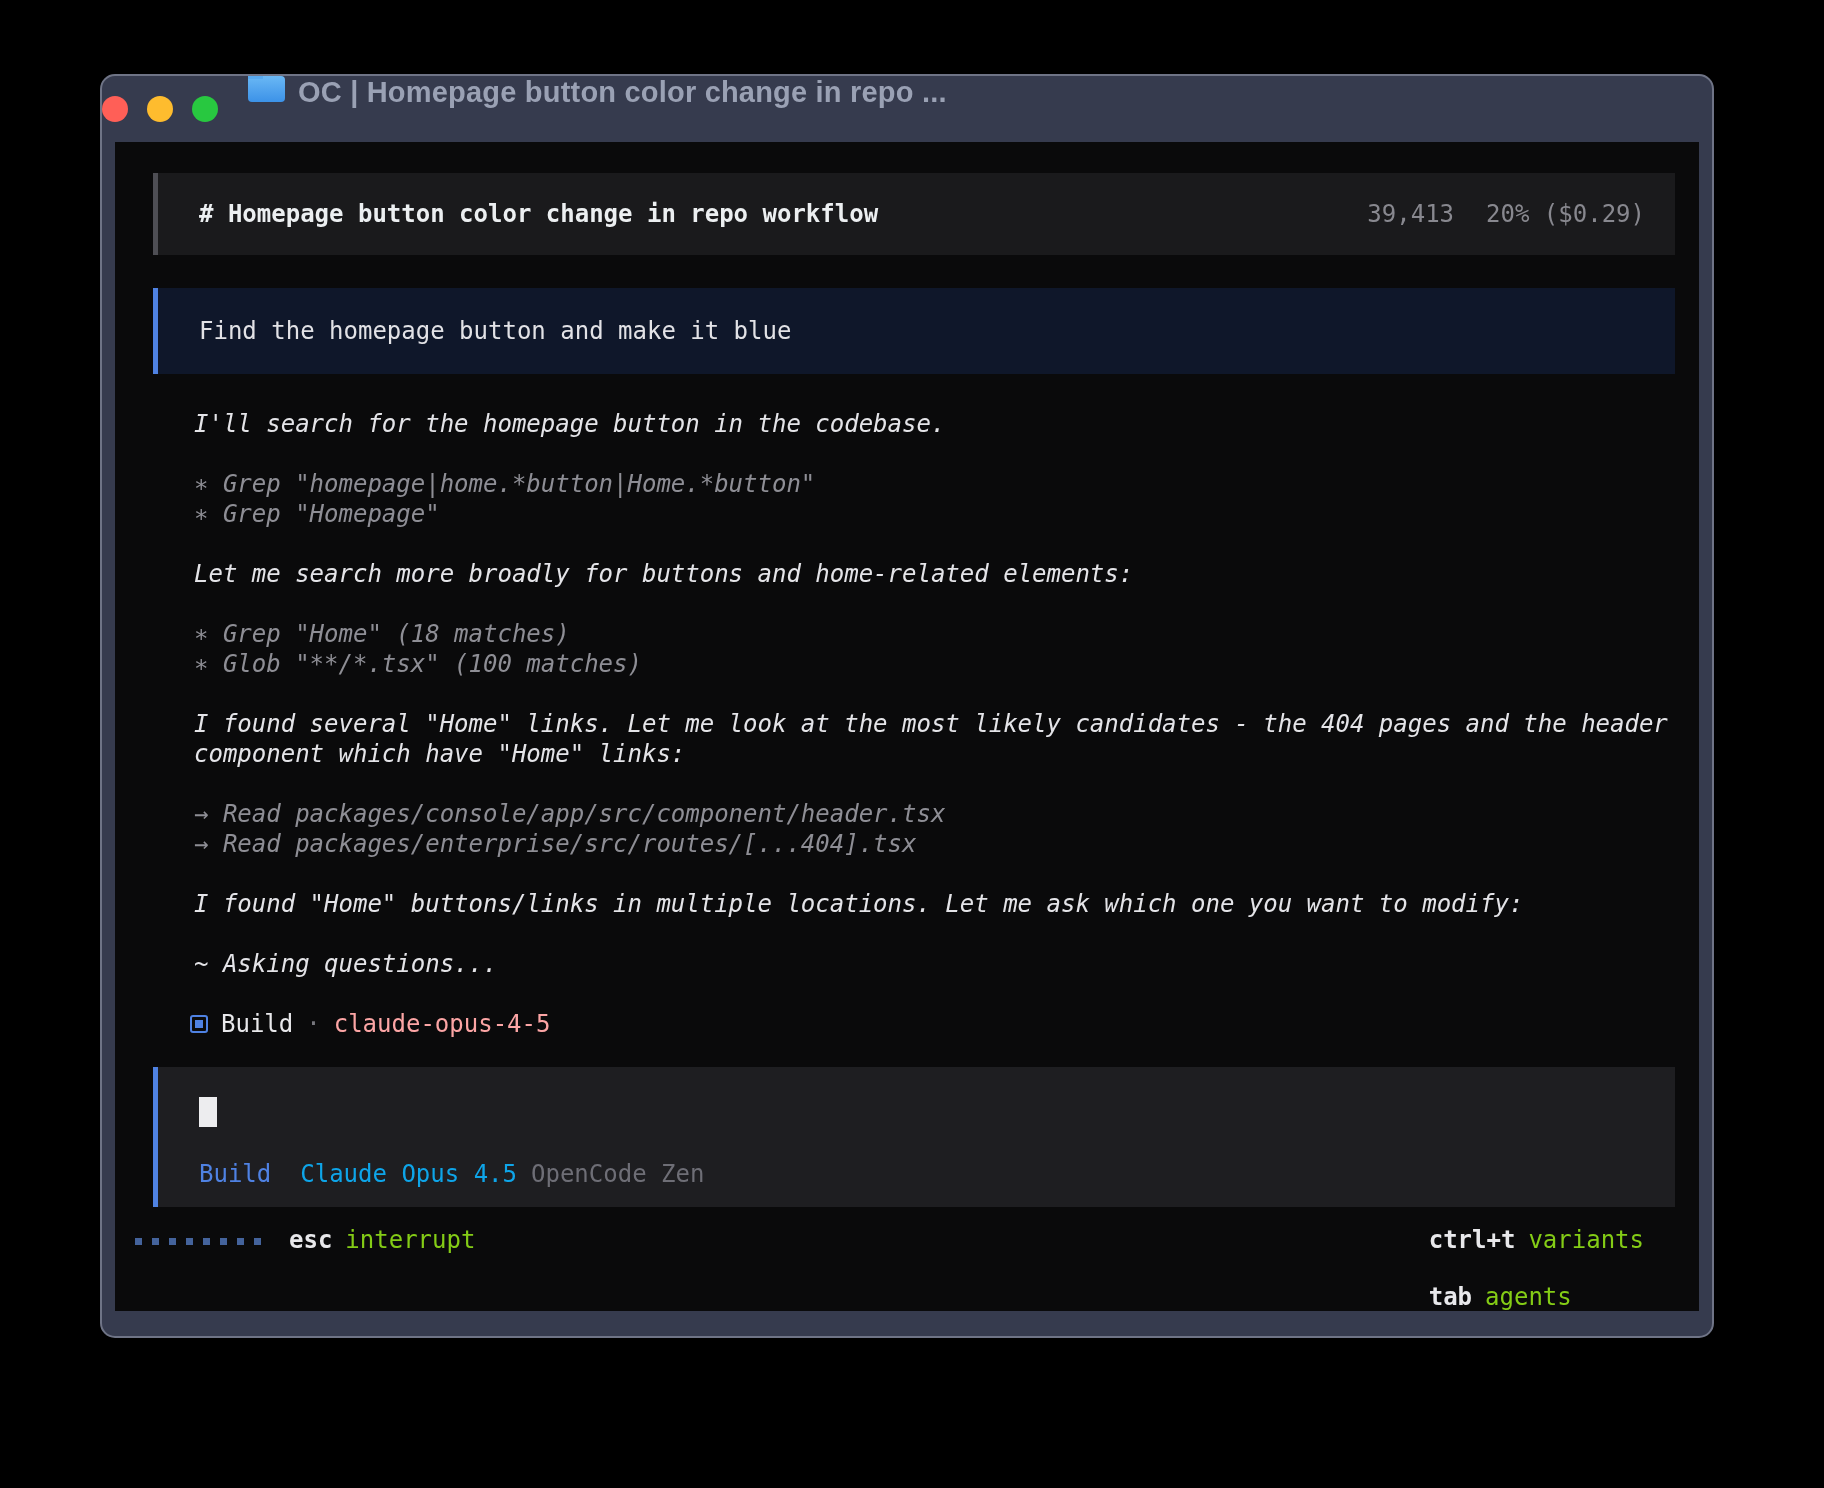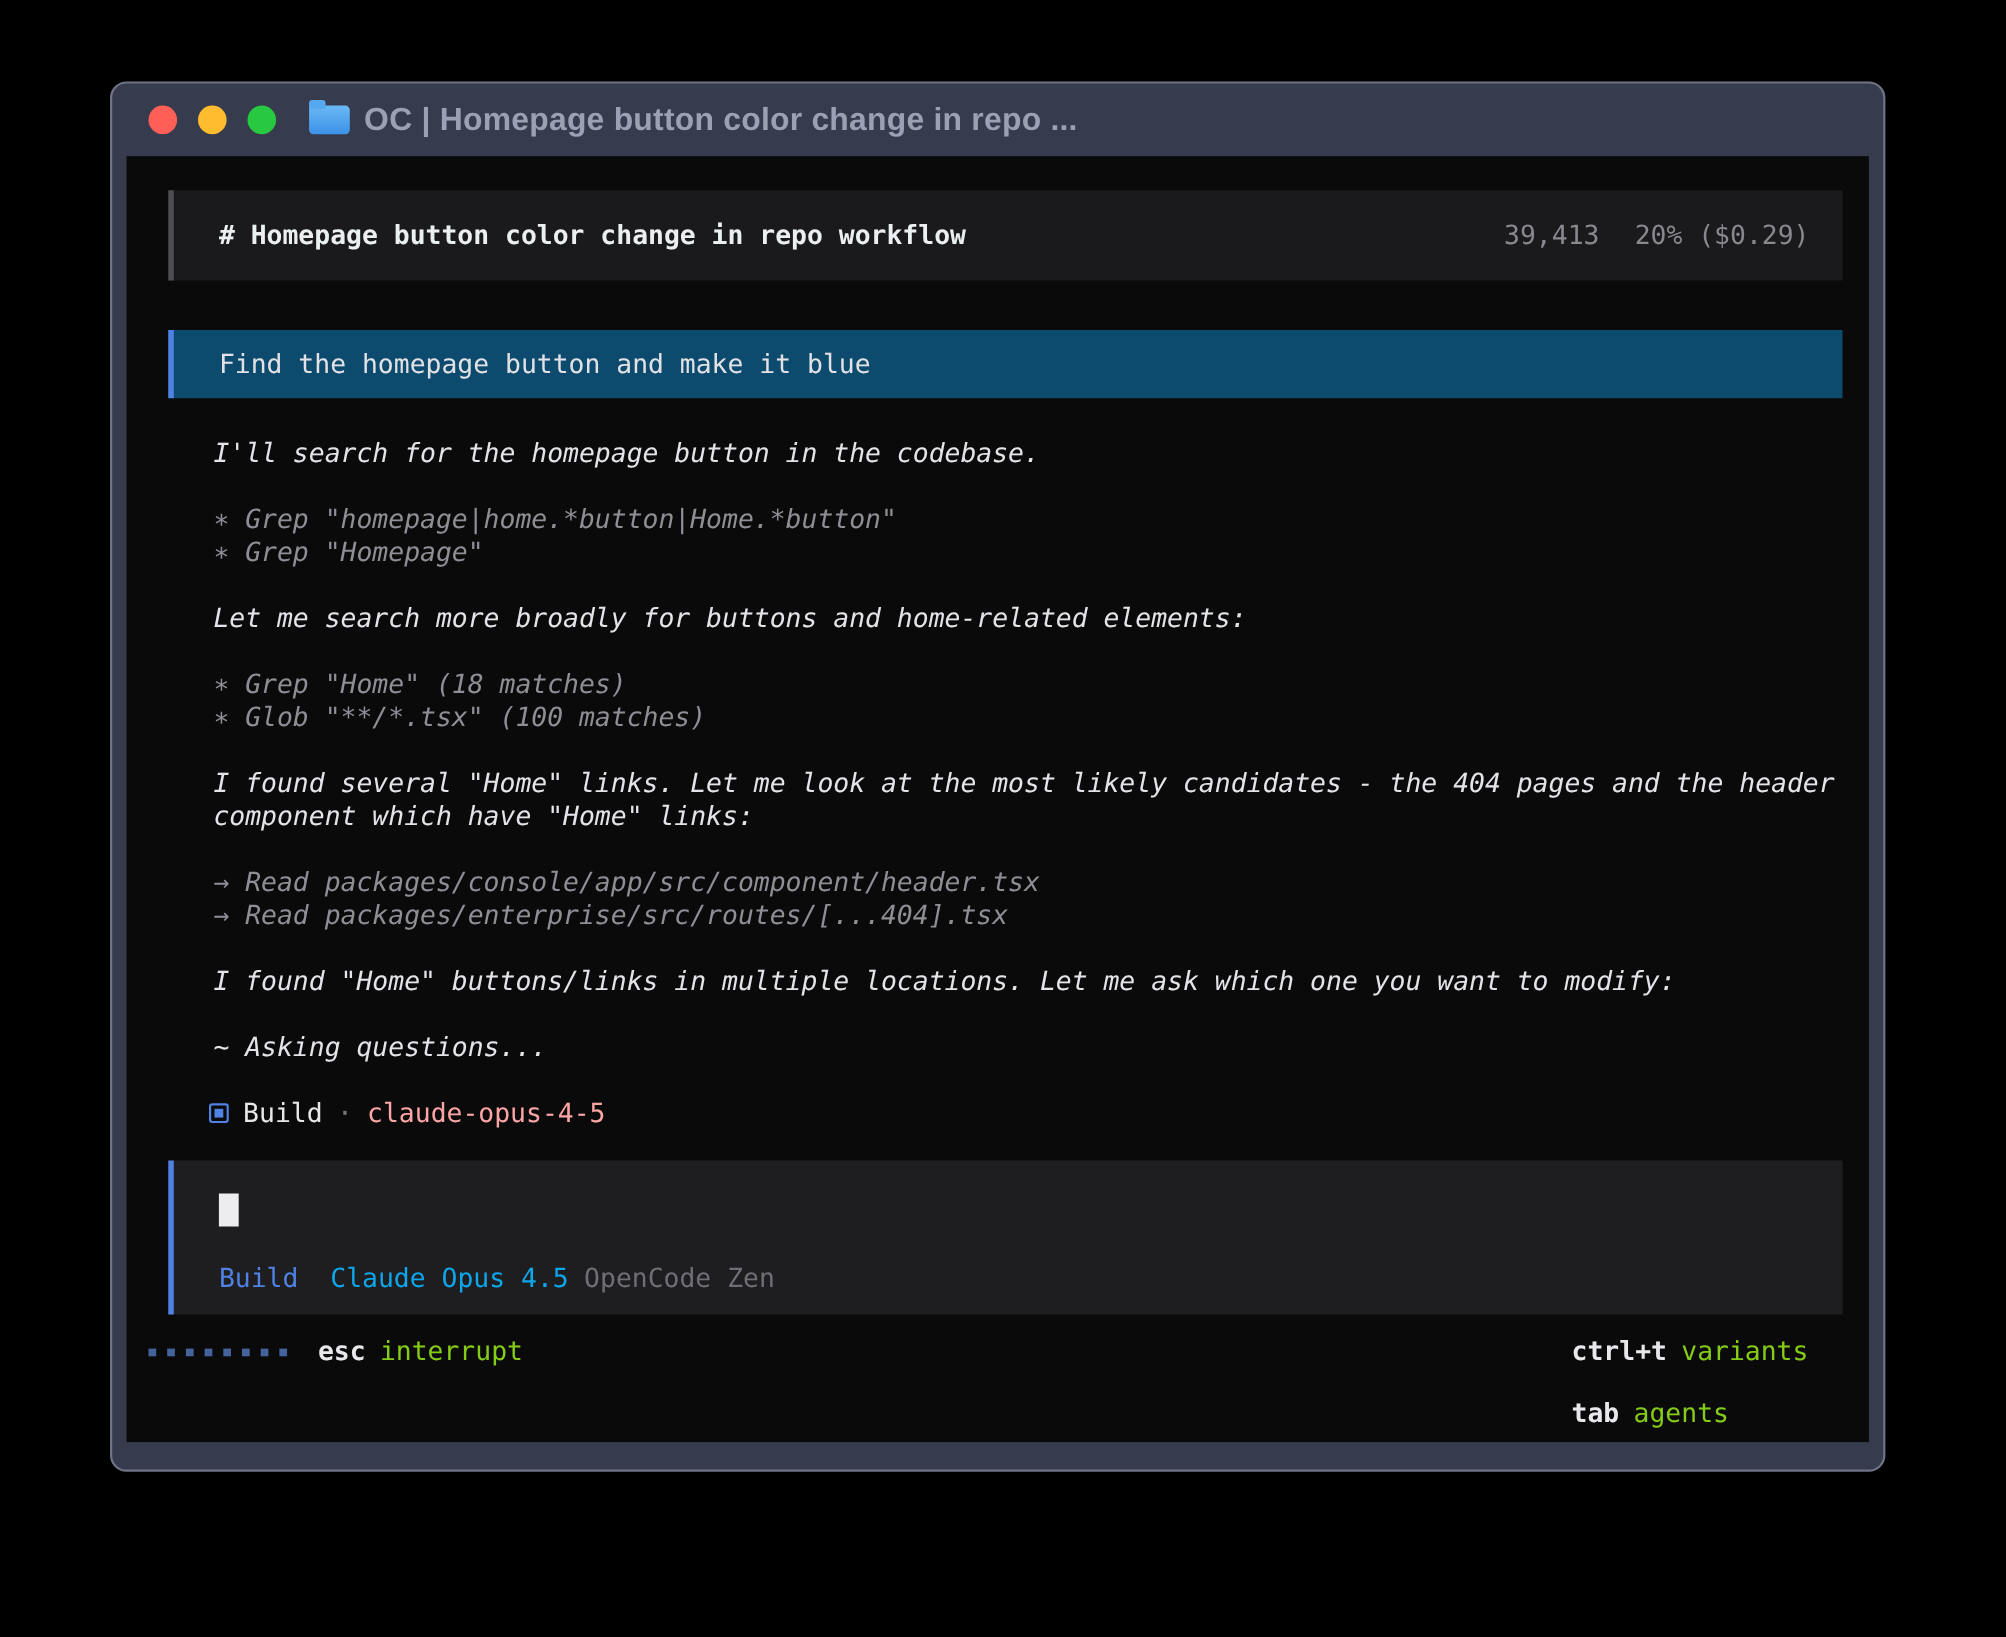--- a/index.html
+++ b/index.html
@@ -6,21 +6,21 @@
   html,body { width:1824px; height:1488px; background:#000; overflow:hidden; }
   body { position:relative; font-family:"DejaVu Sans Mono", monospace; }
 
   
   .window {
     position:absolute; left:100px; top:74px; width:1614px; height:1264px;
     background:#363b4e; border:2px solid #6f7486; border-radius:15px;
     display:flex; flex-direction:column; overflow:hidden;
   }
   .titlebar {
-    height:66px; flex:0 0 66px; display:flex; align-items:center; padding-left:33px;
+    height:66px; flex:0 0 66px; display:flex; 
   }
   .traffic { display:flex; gap:19px; align-items:center; }
   .light { width:26px; height:26px; border-radius:50%; }
   .light.red { background:#ff5f57; }
   .light.yellow { background:#febc2e; }
   .light.green { background:#28c840; }
   .folder { position:relative; width:37px; height:26px; margin-left:30px;
     background:linear-gradient(#6ab8f5,#3c92e8); border-radius:3px 4px 4px 4px; }
   .folder::before { content:""; position:absolute; top:-5px; left:0; width:15px; height:8px;
     background:#57a9ef; border-radius:3px 3px 0 0; }
@@ -31,22 +31,22 @@
   .t-body { flex:1 1 auto; margin:0 13px; background:#0a0a0b; overflow:hidden;
     font-size:24px; color:#e6e6e9; }
   .bottomstrip { flex:0 0 25px; }
 
   .block { margin:0 24px 0 38px; background:#1a1a1c; }
   .hdr-block { margin-top:31px; height:82px; border-left:5px solid #4e4e54;
     display:flex; align-items:center; padding:0 30px 0 41px; }
   .hdr-title { font-weight:bold; color:#eceff1; }
   .hdr-right { margin-left:auto; display:flex; gap:32px; color:#88888f; }
 
-  .user-block { margin-top:45px; height:62px; border-left:5px solid #4f82e3;
-    display:flex; align-items:center; padding:0 30px 0 41px; background:#0c4a6e;
+  .user-block { margin-top:33px; height:86px; border-left:5px solid #4f82e3;
+    display:flex; align-items:center; padding:0 30px 0 41px; background:#0f172a;
     color:#e2e2e6; }
 
   .conv { margin:35px 24px 0 79px; width:1485px; }
   .conv .line { min-height:30px; line-height:30px; white-space:pre-wrap;font-style:italic; }
   .conv .line.text { color:#e4e4e8; }
   .conv .line.tool { color:#8e8e95; }
 
   .build-row { margin:0 24px 0 75px; height:30px; display:flex; align-items:center; }
   .build-icon { width:18px; height:18px; border:2px solid #4f82e3; border-radius:3px;
     background:#0a0a0b; display:flex; align-items:center; justify-content:center; }

